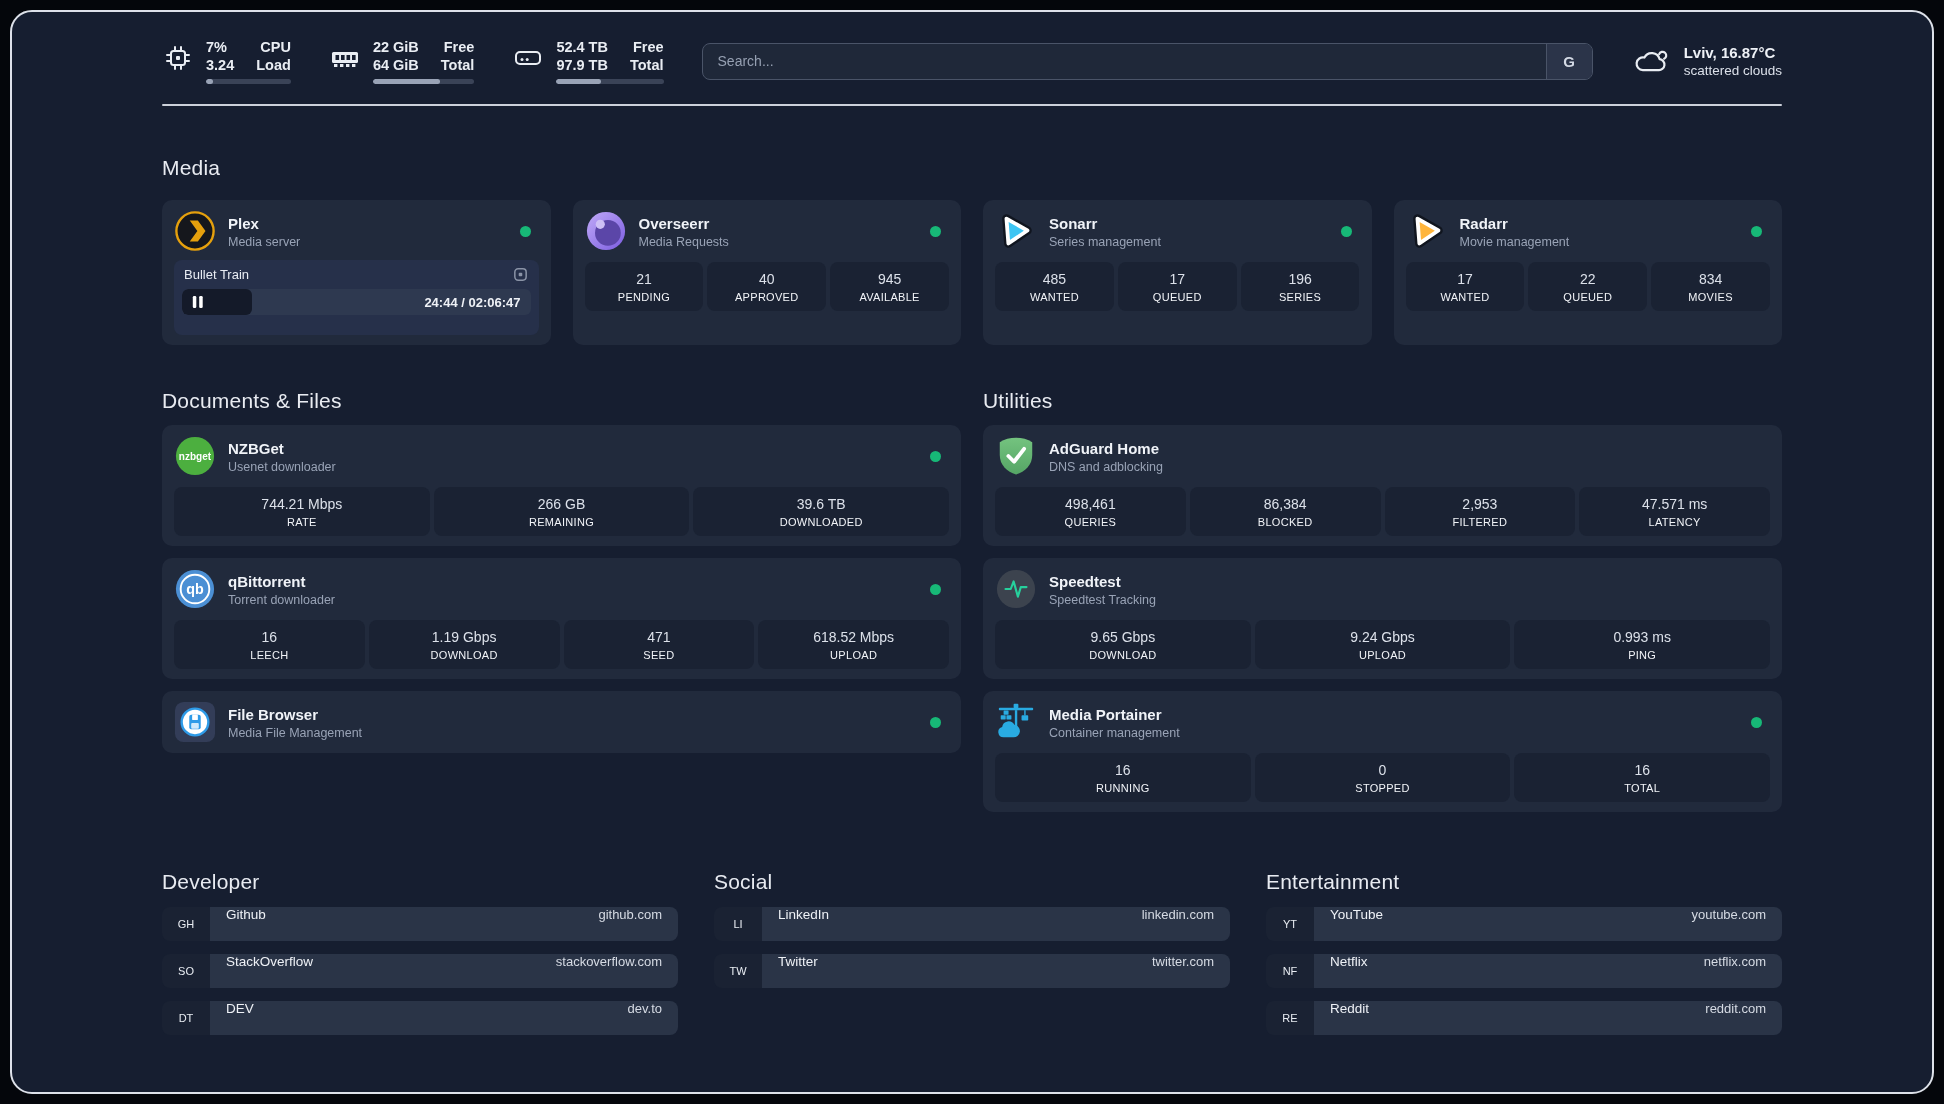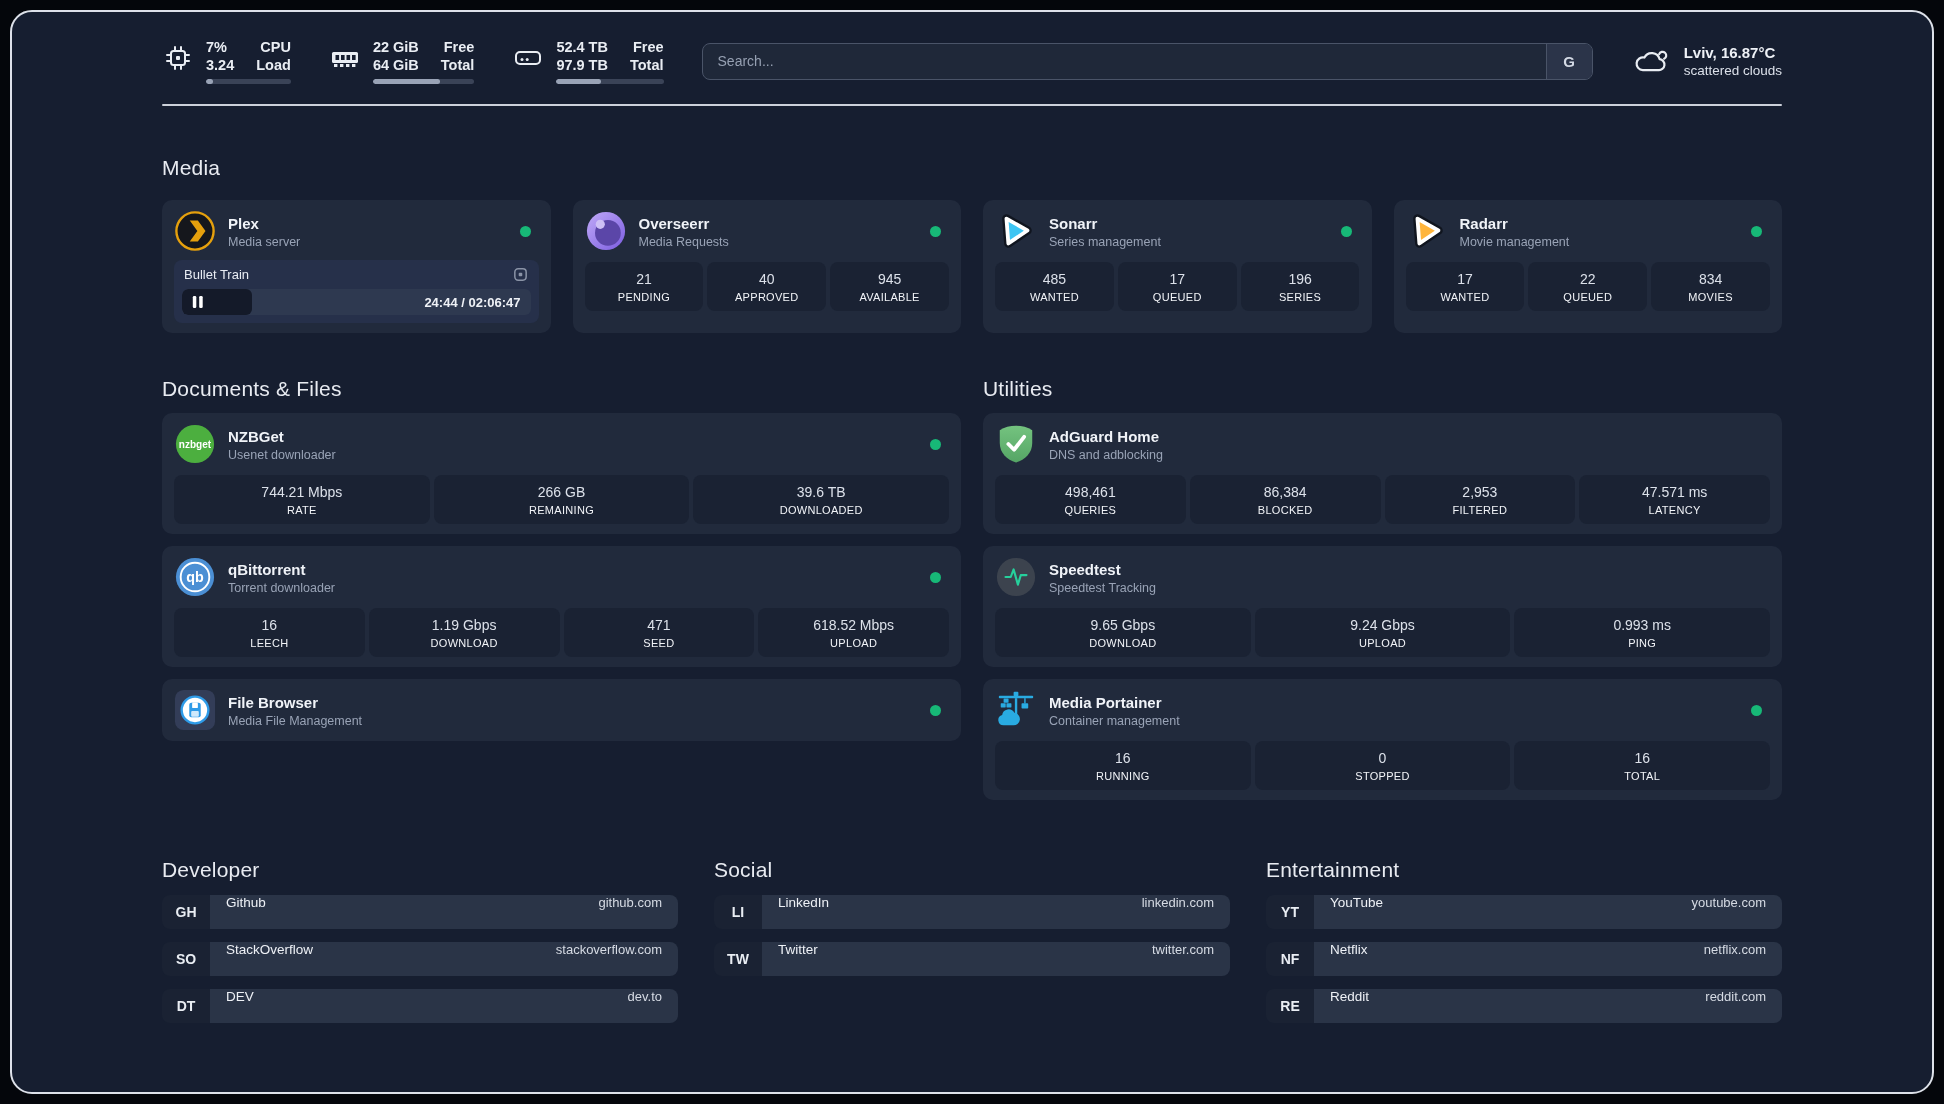--- a/index.html
+++ b/index.html
@@ -45,39 +45,39 @@
   .app-name { font-size:15px; font-weight:600; color:#f0f3f8; line-height:19px; }
   .app-sub { font-size:12.5px; color:#99a3b6; margin-top:2px; }
   .dot { width:11px; height:11px; border-radius:50%; background:#17b877; margin-left:auto; margin-right:8px; flex:0 0 auto; }
 
   .tiles { display:flex; gap:4px; margin-top:10px; }
   .tile { flex:1; background:#1a2233; border-radius:8px; padding:9px 4px 8px; text-align:center; }
   .tile-value { font-size:14px; color:#dce1ea; line-height:17px; }
   .tile-label { font-size:11px; font-weight:400; color:#f2f4f8; margin-top:3px; letter-spacing:.3px; }
 
   
-  .player { margin-top:8px; background:#26304a; border-radius:8px; padding:6px 8px 8px; }
+  .player { margin-top:8px; background:#26304a; border-radius:8px; padding:6px 8px 20px; }
   .player-head { display:flex; align-items:center; justify-content:space-between; padding:0 2px; }
   .player-title { font-size:13px; color:#e8ecf3; }
   .player-gear svg { width:17px; height:17px; display:block; cursor:pointer; }
   .player-bar { margin-top:6px; height:26px; background:#2e3950; border-radius:6px; position:relative; overflow:hidden; }
   .player-elapsed { position:absolute; left:0; top:0; bottom:0; background:#141a29; border-radius:6px; display:flex; align-items:center; padding-left:10px; }
   .pause svg { width:12px; height:14px; display:block; cursor:pointer; }
   .player-time { position:absolute; right:10px; top:0; bottom:0; display:flex; align-items:center; font-size:13px; font-weight:700; color:#eef1f6; }
 
   .two-col { display:grid; grid-template-columns:1fr 1fr; gap:22px; margin-top:44px; }
   .col-stack { display:flex; flex-direction:column; }
   .col-stack h2 { margin-bottom:12px; }
   .col-stack .card { margin-bottom:12px; }
 
   
   .bookmarks { display:grid; grid-template-columns:1fr 1fr 1fr; gap:36px; margin-top:46px; }
   .bm-col h2 { margin-bottom:6px; }
   .bm-row { display:flex; height:34px; margin-top:13px; border-radius:8px; overflow:hidden; cursor:pointer; }
-  .bm-abbr { width:48px; background:#1a2233; display:flex; align-items:center; justify-content:center; font-size:14px; font-weight:700; color:#e9edf3; flex:0 0 auto; }
+  .bm-abbr { width:48px; background:#1a2233; display:flex; align-items:center; justify-content:center; font-size:11px; font-weight:400; color:#e9edf3; flex:0 0 auto; }
   .bm-bar { flex:1; background:#2a3447; display:flex; align-items:flex-start; justify-content:space-between; padding:0 16px; }
   .bm-name { font-size:13.5px; color:#eef1f6; }
   .bm-url { font-size:13px; color:#d6dbe4; }
 </style>
 </head>
 <body>
 
 <div class="app">
   <div class="content">
 

